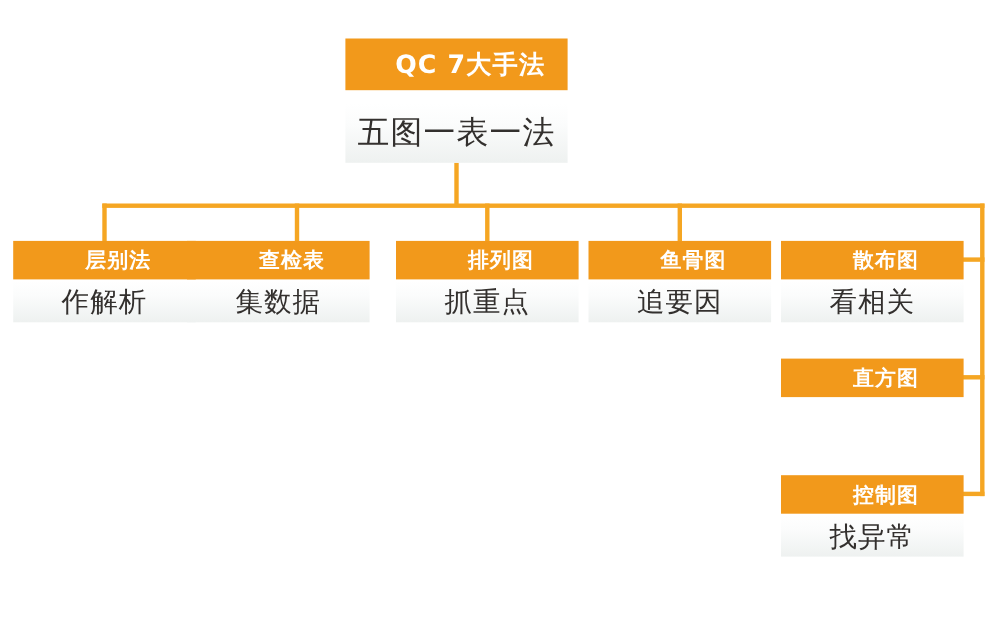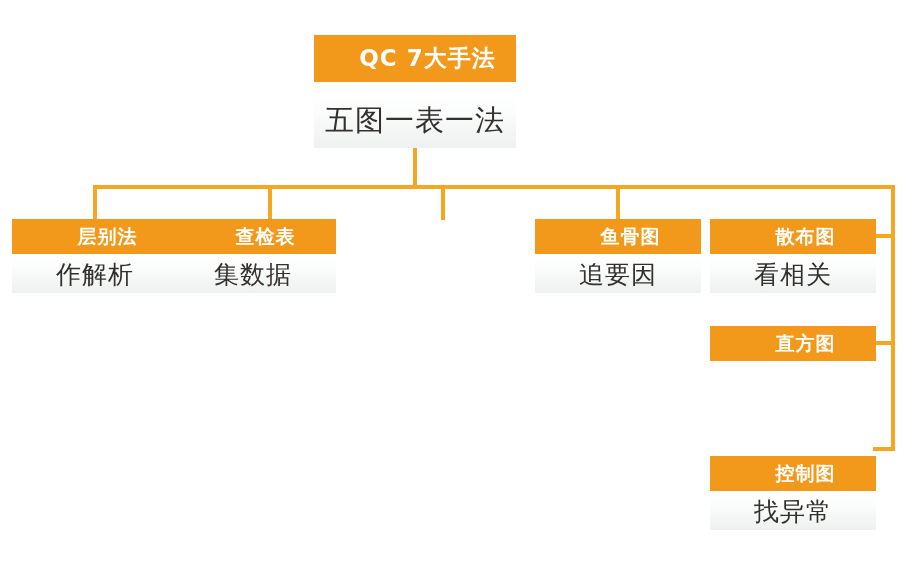--- a/index.html
+++ b/index.html
@@ -90,33 +90,37 @@
   <div class="node leaf" style="left:12px; top:219px; width:166px;">
     <div class="node-head">层别法</div>
     <div class="node-body">作解析</div>
   </div>
 
   <div class="node leaf" style="left:170px; top:219px; width:166px;">
     <div class="node-head">查检表</div>
     <div class="node-body">集数据</div>
   </div>
 
+  <div class="node leaf" style="left:360px; top:219px; width:166px;">
+    <div class="node-head">排列图</div>
+    <div class="node-body">抓重点</div>
+  </div>
 
   <div class="node leaf" style="left:710px; top:219px; width:166px;">
     <div class="node-head">散布图</div>
     <div class="node-body">看相关</div>
   </div>
 
   <div class="node leaf" style="left:535px; top:219px; width:166px;">
     <div class="node-head">鱼骨图</div>
     <div class="node-body">追要因</div>
   </div>
 
   <div class="node leaf" style="left:710px; top:326px; width:166px;">
     <div class="node-head">直方图</div>
   </div>
 
-  <div class="node leaf" style="left:710px; top:432px; width:166px;margin-top:24px;">
+  <div class="node leaf" style="left:710px; top:432px; width:166px;">
     <div class="node-head">控制图</div>
     <div class="node-body">找异常</div>
   </div>
 
 </div>
 
 </body></html>

